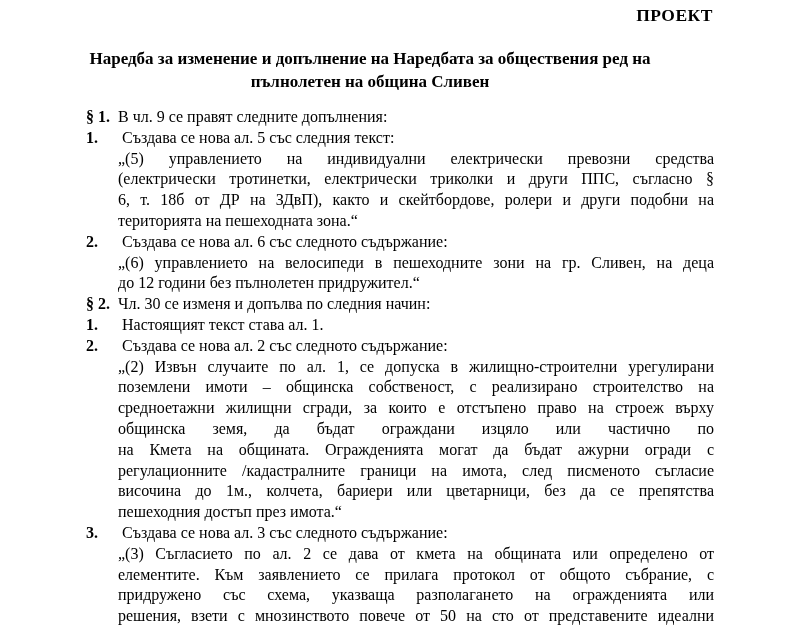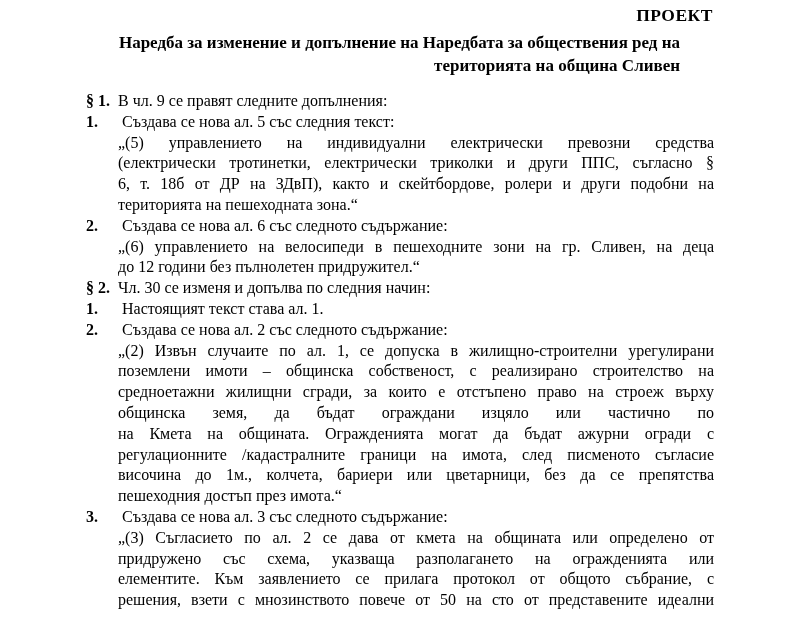--- a/index.html
+++ b/index.html
@@ -17,22 +17,22 @@
   .draft-label {
     margin: 6px 87px 0 0;
     text-align: right;
     font-weight: bold;
     font-size: 17.5px;
     line-height: 18px;
     letter-spacing: 0.5px;
   }
 
   .doc-title {
-    margin: 8px 120px 0 60px;
-    text-align: right;
+    margin: 24px 120px 0 60px;
+    text-align: center;
     font-weight: bold;
     font-size: 17px;
     line-height: 22.5px;
   }
 
   .content {
     margin: 14px 86px 0 86px;
     line-height: 20.8px;
   }
 
@@ -47,21 +47,21 @@
 </style>
 </head>
 <body>
 
 <div class="page">
 
   <div class="draft-label">ПРОЕКТ</div>
 
   <div class="doc-title">
     <div>Наредба за изменение и допълнение на Наредбата за обществения ред на</div>
-    <div>територията на община Сливен</div>
+    <div>пълнолетен на община Сливен</div>
   </div>
 
   <div class="content">
 
   <div class="line section"><span class="prefix">§ 1.</span> <span>В чл. 9 се правят следните допълнения:</span></div>
       <div class="line item"><span class="prefix">1.</span> <span>Създава се нова ал. 5 със следния текст:</span></div>
       <div class="line quote justify"><span>„(5) управлението на индивидуални електрически превозни средства</span></div>
       <div class="line quote justify"><span>(електрически тротинетки, електрически триколки и други ППС, съгласно §</span></div>
       <div class="line quote justify"><span>6, т. 18б от ДР на ЗДвП), както и скейтбордове, ролери и други подобни на</span></div>
       <div class="line quote"><span>територията на пешеходната зона.“</span></div>
@@ -74,18 +74,18 @@
       <div class="line quote justify"><span>„(2) Извън случаите по ал. 1, се допуска в жилищно-строителни урегулирани</span></div>
       <div class="line quote justify"><span>поземлени имоти – общинска собственост, с реализирано строителство на</span></div>
       <div class="line quote justify"><span>средноетажни жилищни сгради, за които е отстъпено право на строеж върху</span></div>
       <div class="line quote justify"><span>общинска земя, да бъдат ограждани изцяло или частично по</span></div>
       <div class="line quote justify"><span>на Кмета на общината. Огражденията могат да бъдат ажурни огради с</span></div>
       <div class="line quote justify"><span>регулационните /кадастралните граници на имота, след писменото съгласие</span></div>
       <div class="line quote justify"><span>височина до 1м., колчета, бариери или цветарници, без да се препятства</span></div>
       <div class="line quote"><span>пешеходния достъп през имота.“</span></div>
       <div class="line item"><span class="prefix">3.</span> <span>Създава се нова ал. 3 със следното съдържание:</span></div>
       <div class="line quote justify"><span>„(3) Съгласието по ал. 2 се дава от кмета на общината или определено от</span></div>
+      <div class="line quote justify"><span>елементите. Към заявлението се прилага протокол от общото събрание, с</span></div>
       <div class="line quote justify"><span>придружено със схема, указваща разполагането на огражденията или</span></div>
-      <div class="line quote justify"><span>елементите. Към заявлението се прилага протокол от общото събрание, с</span></div>
       <div class="line quote justify"><span>решения, взети с мнозинството повече от 50 на сто от представените идеални</span></div>
     </div>
 
 </div>
 
 </body></html>

